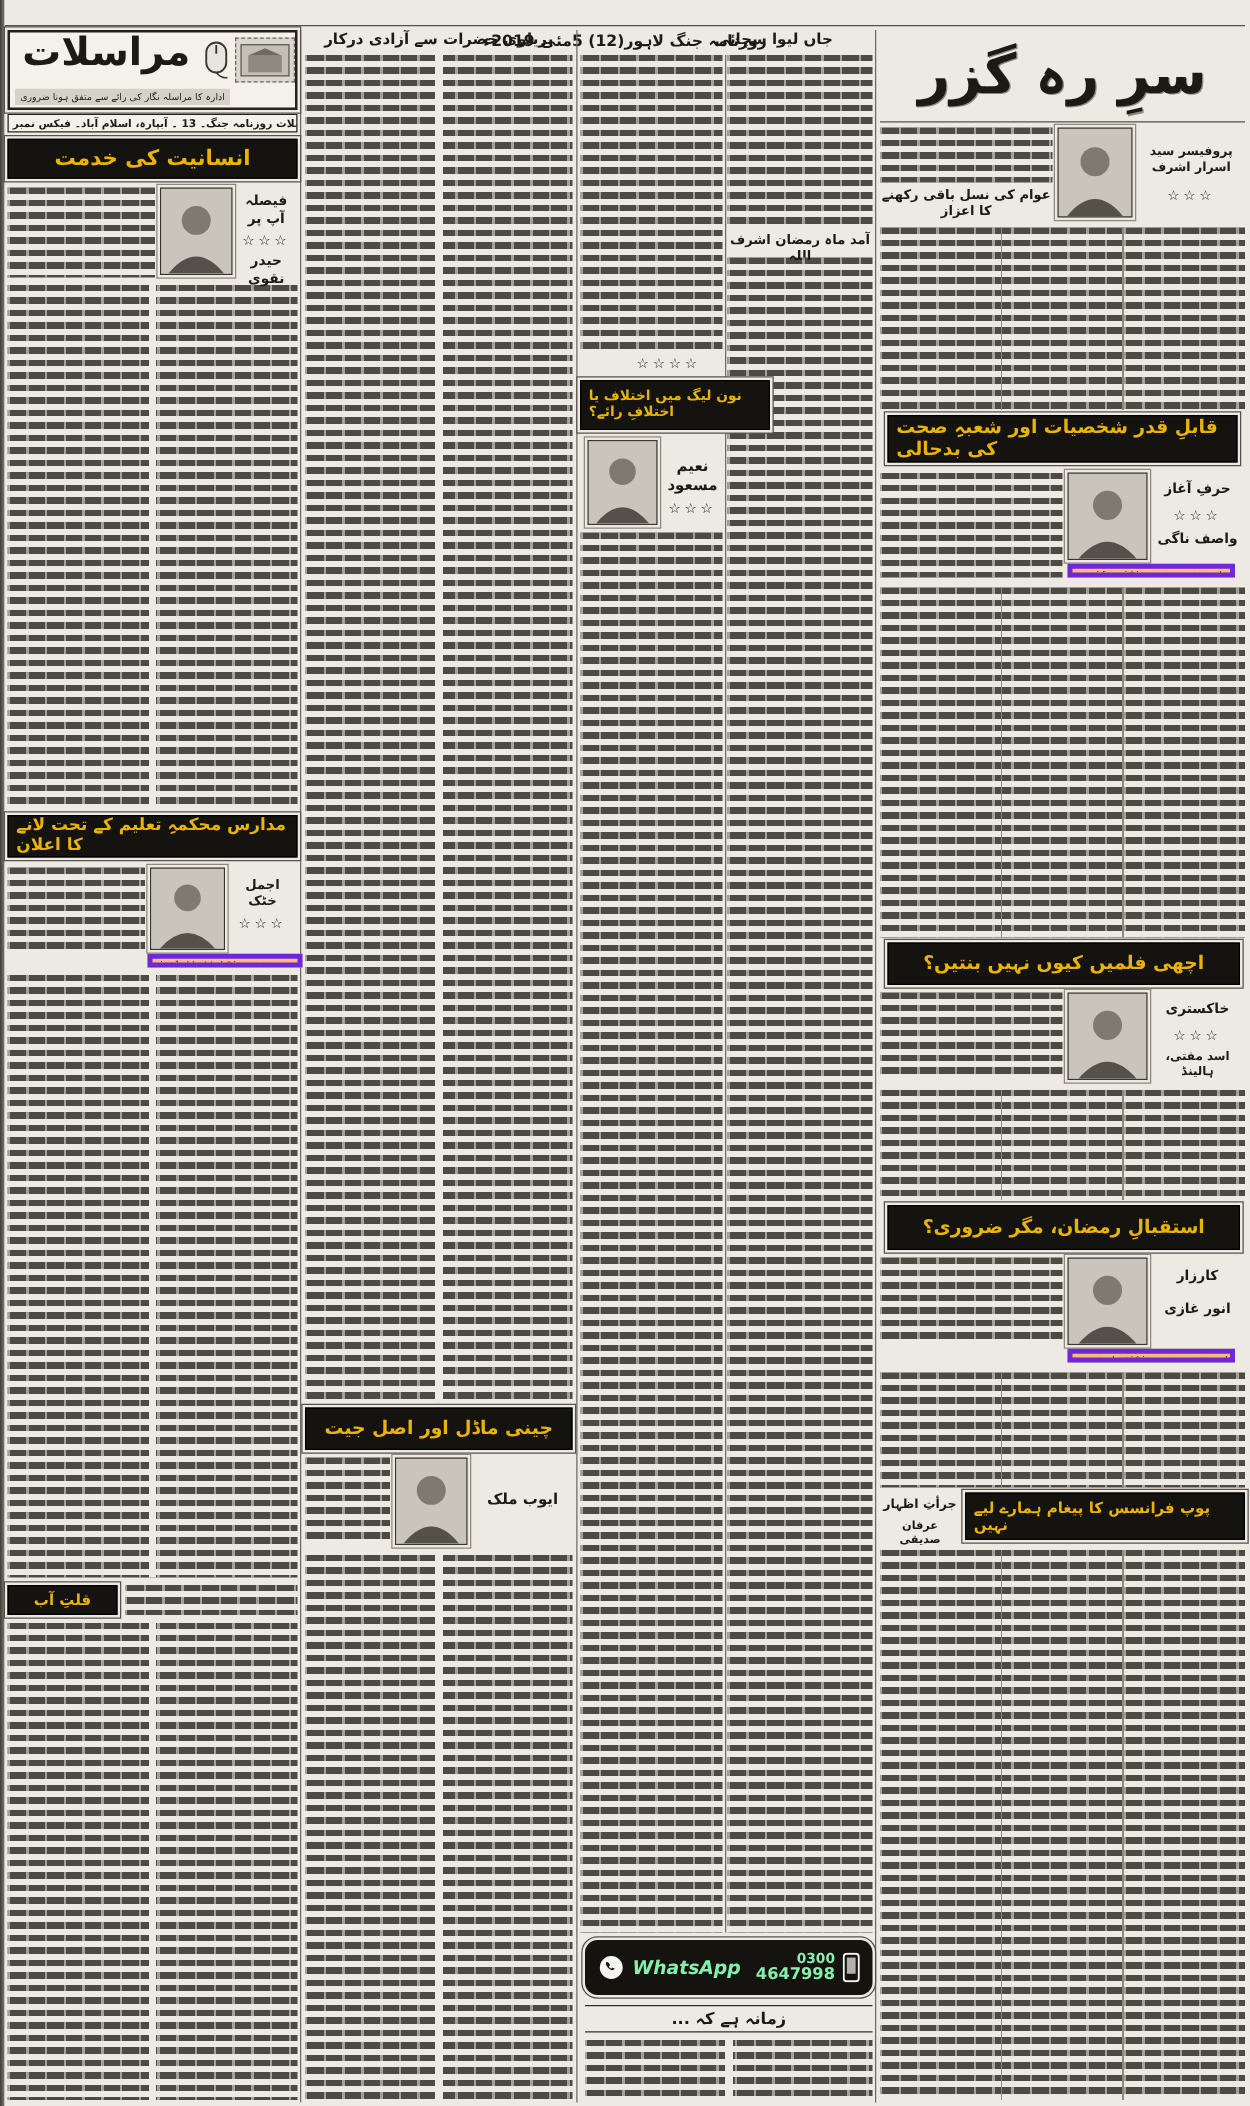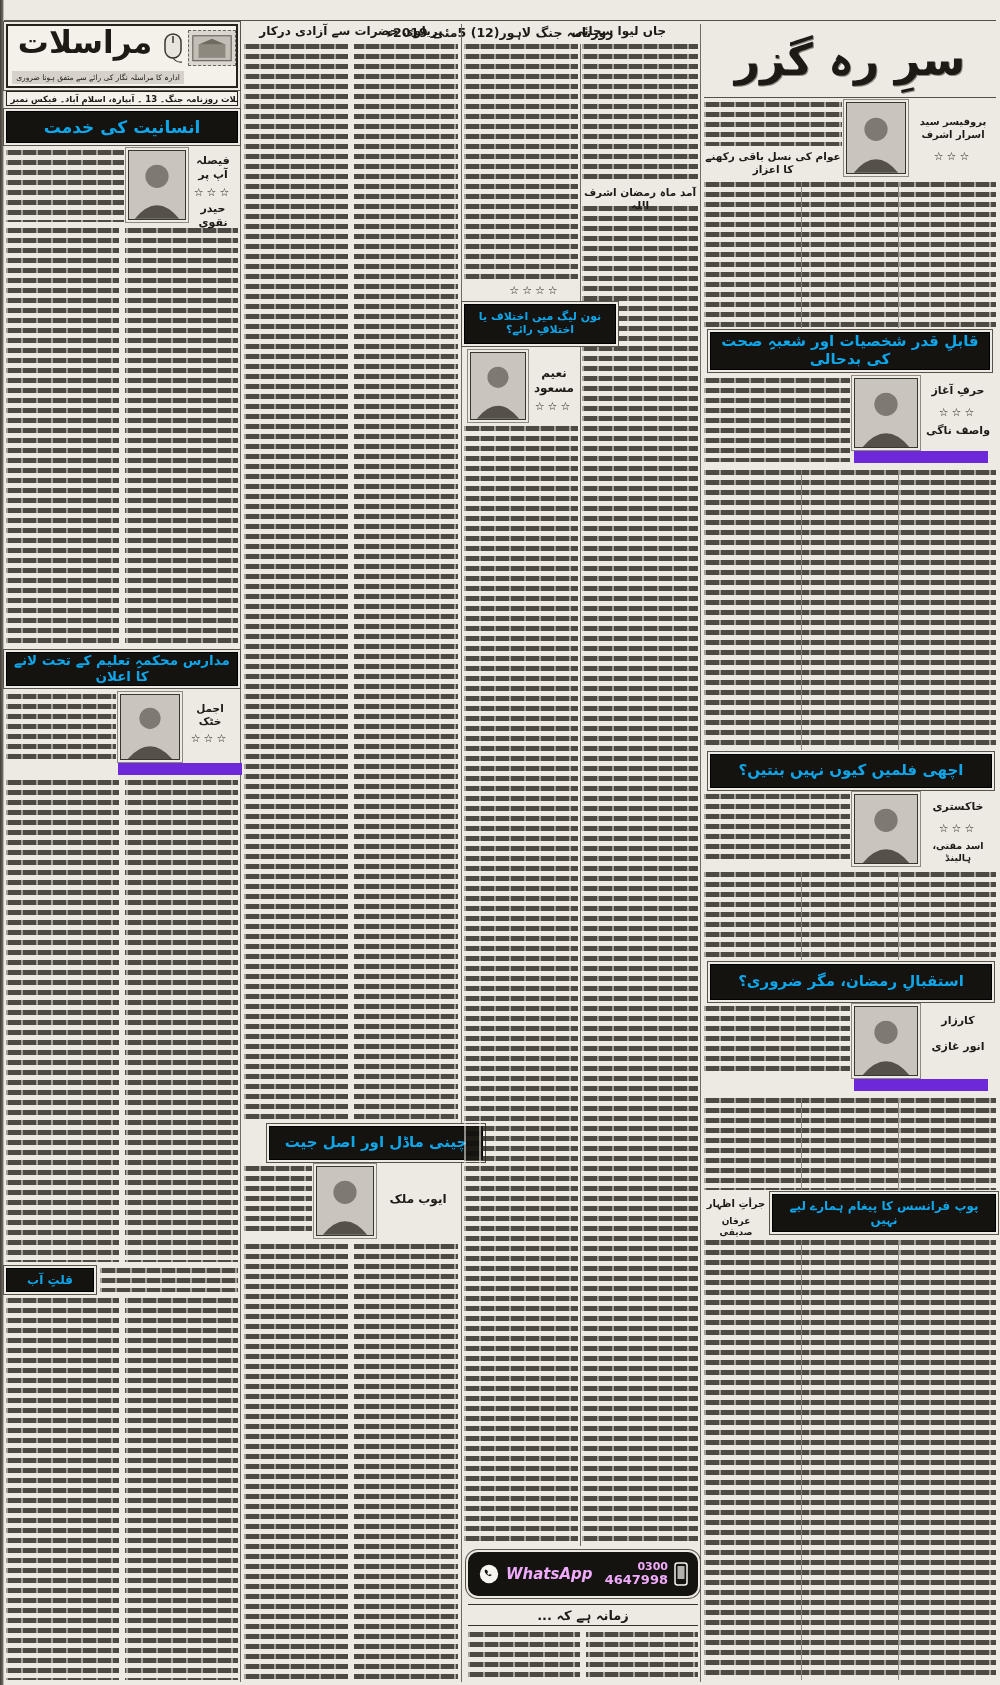--- a/index.html
+++ b/index.html
@@ -12,37 +12,37 @@
       repeating-linear-gradient(180deg, rgba(32,28,22,.78) 0 5px, rgba(0,0,0,0) 5px 10px);}
   .greek2{background-image:
       linear-gradient(90deg, rgba(0,0,0,0) 0 calc(50% - 3px), rgba(237,234,227,1) calc(50% - 3px) calc(50% + 3px), rgba(0,0,0,0) calc(50% + 3px)),
       linear-gradient(90deg, rgba(0,0,0,0) 0 calc(50% - .5px), #8d897f calc(50% - .5px) calc(50% + .5px), rgba(0,0,0,0) calc(50% + .5px)),
       repeating-linear-gradient(90deg, rgba(237,234,227,.55) 0 2px, rgba(237,234,227,0) 2px 15px),
       repeating-linear-gradient(180deg, rgba(32,28,22,.78) 0 5px, rgba(0,0,0,0) 5px 10px);}
   .greek3{background-image:
       linear-gradient(90deg, rgba(0,0,0,0) 0 calc(33.3% - .5px), #8d897f calc(33.3% - .5px) calc(33.3% + .5px), rgba(0,0,0,0) calc(33.3% + .5px) calc(66.6% - .5px), #8d897f calc(66.6% - .5px) calc(66.6% + .5px), rgba(0,0,0,0) calc(66.6% + .5px)),
       repeating-linear-gradient(90deg, rgba(237,234,227,.55) 0 2px, rgba(237,234,227,0) 2px 15px),
       repeating-linear-gradient(180deg, rgba(32,28,22,.78) 0 5px, rgba(0,0,0,0) 5px 10px);}
-  .hbar{background:#151310;color:#0ea5e9;display:flex;align-items:center;justify-content:center;
-        font-weight:bold;text-align:center;line-height:1.18;padding:2px 6px;
+  .hbar{background:#151310;color:#eab308;display:flex;align-items:center;justify-content:center;
+        font-weight:bold;text-align:left;line-height:1.18;padding:2px 6px;
         border:1px solid #000;box-shadow:0 0 0 2px #edeae3,0 0 0 3px #57524a;}
   .vr{background:#6f6b63;width:1px;}
   .hrline{background:#55514a;height:1px;}
   .photo{border:1px solid #3a362e;background:#cfccc4;box-shadow:0 0 0 2px #edeae3,0 0 0 3px #8d897f;}
   .photo svg{display:block;width:100%;height:100%;}
   .byline{font-weight:bold;text-align:center;line-height:1.25;}
   .stars{text-align:center;letter-spacing:3px;font-size:11px;color:#25211b;}
   .subhead{font-weight:bold;text-align:center;line-height:1.2;}
   .email{font-family:"DejaVu Sans Mono",monospace;font-size:7.5px;direction:ltr;text-align:center;
-         border:6px solid #6d28d9;background:#fdba74;line-height:10px;overflow:hidden;white-space:nowrap;color:#2a2archive620;color:#2a2620;}
+         border:4px solid #6d28d9;background:#fdba74;line-height:10px;overflow:hidden;white-space:nowrap;color:#2a2archive620;color:#2a2620;}
   .dateline{text-align:center;font-weight:bold;font-size:12.5px;margin-top:23px;}
   .masthead-box{border:2px solid #25211b;background:#f3f1ea;box-shadow:0 0 0 2px #edeae3,0 0 0 3px #57524a;}
   .addr{border:1.5px solid #25211b;background:#f3f1ea;font-size:8.5px;font-weight:bold;
         display:flex;align-items:center;justify-content:center;white-space:nowrap;overflow:hidden;}
-  .wa-box{background:#151310;border-radius:10px;color:#f0abfc;display:flex;align-items:center;
+  .wa-box{background:#151310;border-radius:10px;color:#86efac;display:flex;align-items:center;
           justify-content:space-between;padding:4px 10px;box-shadow:0 0 0 2px #edeae3,0 0 0 3px #57524a;}
   .zamana{font-weight:bold;text-align:center;border-top:1.5px solid #34312a;border-bottom:1.5px solid #34312a;
           display:flex;align-items:center;justify-content:center;}
   .scan-edge{background:linear-gradient(90deg,#3f3c36,#6f6b63 70%,rgba(0,0,0,0));}
 </style>
 </head>
 <body>
 
 <div class="page">
 
@@ -102,21 +102,21 @@
   <div class="abs greek" style="left:6px;top:694px;width:110px;height:66px;"></div>
   <div class="abs email" style="left:118px;top:763px;width:124px;height:11px;">ajmal.khattak@janggroup.com.pk</div>
   <div class="abs greek2" style="left:6px;top:780px;width:232px;height:482px;"></div>
 
   <div class="abs hbar" style="left:6px;top:1268px;width:88px;height:24px;font-size:12px;">قلتِ آب</div>
   <div class="abs greek" style="left:100px;top:1268px;width:138px;height:24px;"></div>
   <div class="abs greek2" style="left:6px;top:1298px;width:232px;height:382px;"></div>
 
   <div class="abs subhead" style="left:244px;top:24px;width:214px;font-size:12px;">بریلوی حضرات سے آزادی درکار</div>
   <div class="abs greek2" style="left:244px;top:44px;width:214px;height:1078px;"></div>
-  <div class="abs hbar" style="left:244px;top:1126px;width:214px;height:34px;font-size:15px;margin-left:25px;">چینی ماڈل اور اصل جیت</div>
+  <div class="abs hbar" style="left:244px;top:1126px;width:214px;height:34px;font-size:15px;">چینی ماڈل اور اصل جیت</div>
   <div class="abs photo" style="left:316px;top:1166px;width:58px;height:70px;">
     <svg viewBox="0 0 58 70">
         <rect width="58" height="70" fill="#c9c5bc"></rect>
         <circle cx="29" cy="26" r="12" fill="#7e7a71"></circle>
         <path d="M6 70 Q29 42 52 70 Z" fill="#55514a"></path>
       </svg>
   </div>
   <div class="abs byline" style="left:378px;top:1192px;width:80px;font-size:12px;">ایوب ملک</div>
   <div class="abs greek" style="left:244px;top:1166px;width:68px;height:70px;"></div>
   <div class="abs greek2" style="left:244px;top:1244px;width:214px;height:436px;"></div>

